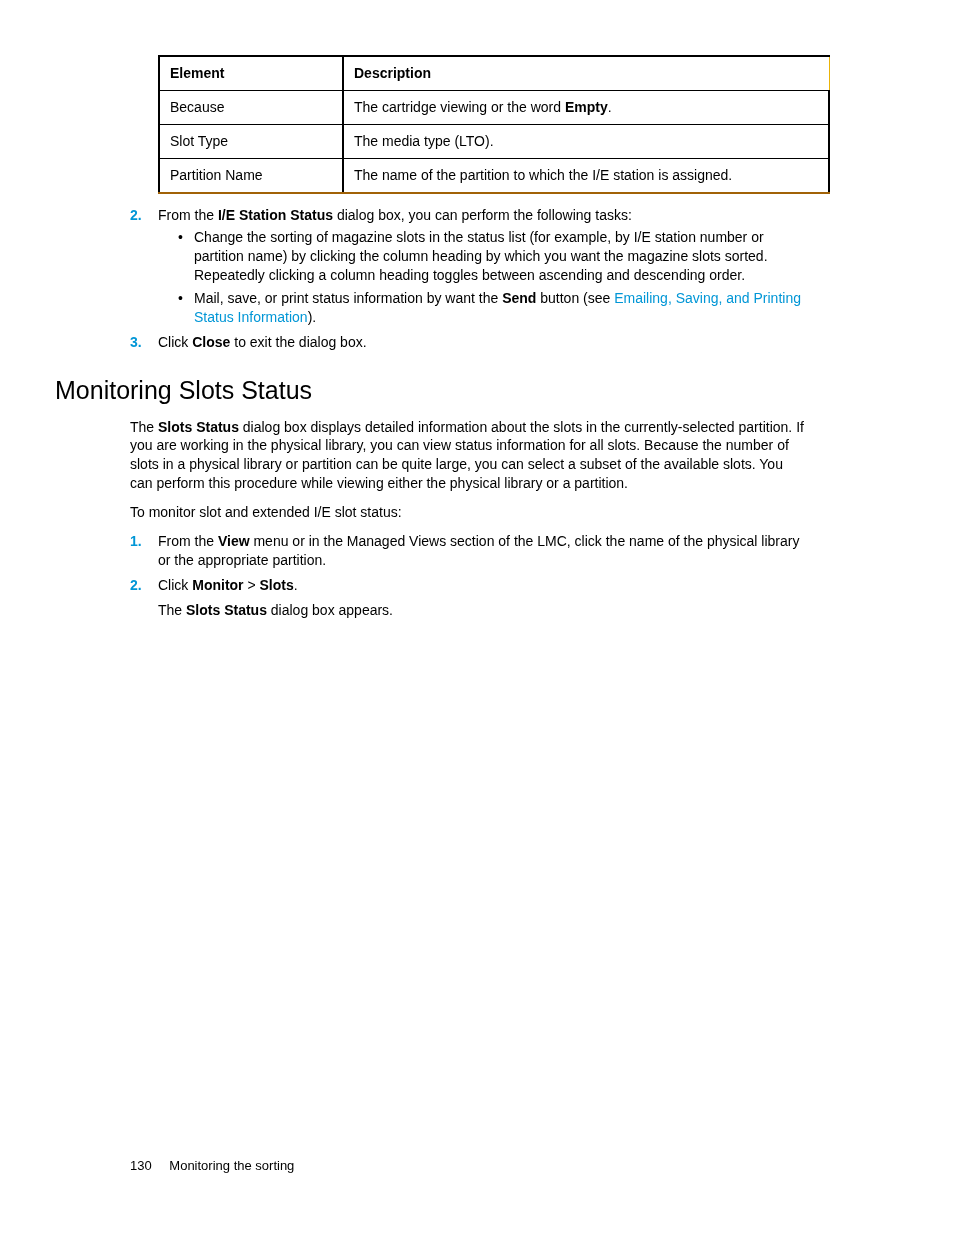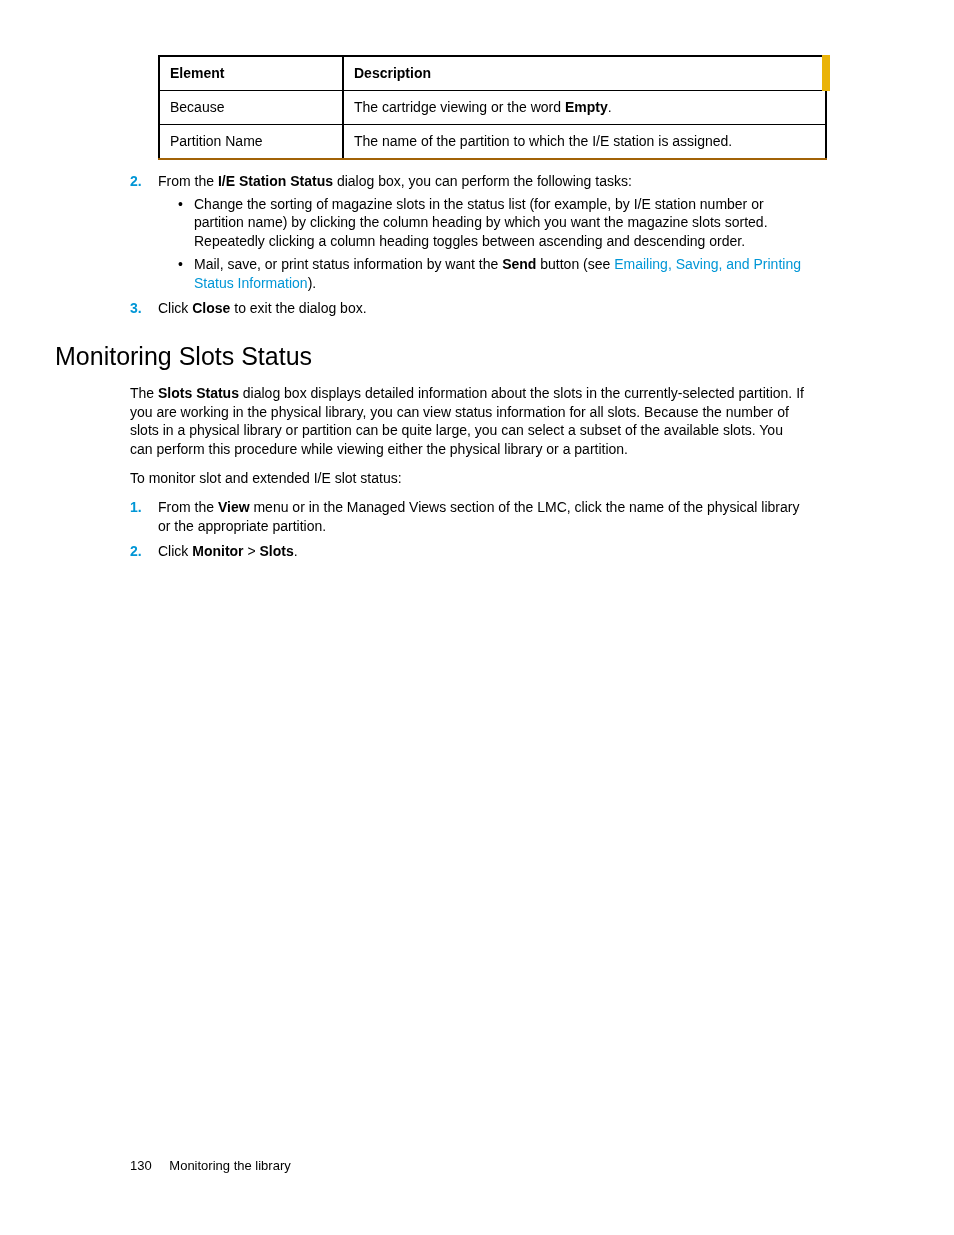--- a/index.html
+++ b/index.html
@@ -30,21 +30,21 @@
     padding: 7px 10px;
     vertical-align: top;
   }
   table.defs th {
     font-weight: bold;
     border-top: 2px solid #000;
     border-bottom: 1px solid #000;
     border-left: 2px solid #000;
     font-size: 14px;
   }
-  table.defs th:last-child { border-right: 8px solid #eab308; margin-left: 8px; }
+  table.defs th:last-child { border-right: 1px solid #eab308; margin-left: 8px; }
   table.defs td {
     border-top: 1px solid #000;
     border-left: 2px solid #000;
     font-size: 14px;
   }
   table.defs td:last-child { border-right: 2px solid #000; }
   table.defs tr:last-child td { border-bottom: 2px solid #a16207 }
   table.defs .col1 { width: 162px; }
   ol.numlist {
     list-style: none;
@@ -106,20 +106,24 @@
     <tbody>
         <tr>
       <th class="col1">Element</th>
       <th>Description</th>
     </tr>
     <tr>
       <td class="col1">Because</td>
       <td><span>The cartridge viewing or the word </span><b>Empty</b><span>.</span></td>
     </tr>
     <tr>
+      <td class="col1">Slot Type</td>
+      <td><span>The media type (LTO).</span></td>
+    </tr>
+    <tr>
       <td class="col1">Partition Name</td>
       <td><span>The name of the partition to which the I/E station is assigned.</span></td>
     </tr>
   </tbody>
     </table>
 
   <ol class="numlist">
     <li>
       <span class="num">2.</span>
       <span>From the </span><b>I/E Station Status</b><span> dialog box, you can perform the following tasks:</span>
@@ -145,20 +149,23 @@
   <p class="body-para">To monitor slot and extended I/E slot status:</p>
 
   <ol class="numlist">
     <li>
       <span class="num">1.</span>
       <span>From the </span><b>View</b><span> menu or in the Managed Views section of the LMC, click the name of the physical library or the appropriate partition.</span>
     </li>
     <li>
       <span class="num">2.</span>
       <span>Click </span><b>Monitor</b><span> &gt; </span><b>Slots</b><span>.</span>
+      <div style="margin-top:6px">
+        <span>The </span><b>Slots Status</b><span> dialog box appears.</span>
+      </div>
     </li>
   </ol>
 </div>
 
 <div class="footer">
   <span class="pn">130</span>
-  <span>Monitoring the library</span>
+  <span>Monitoring the sorting</span>
 </div>
 
 </body></html>

